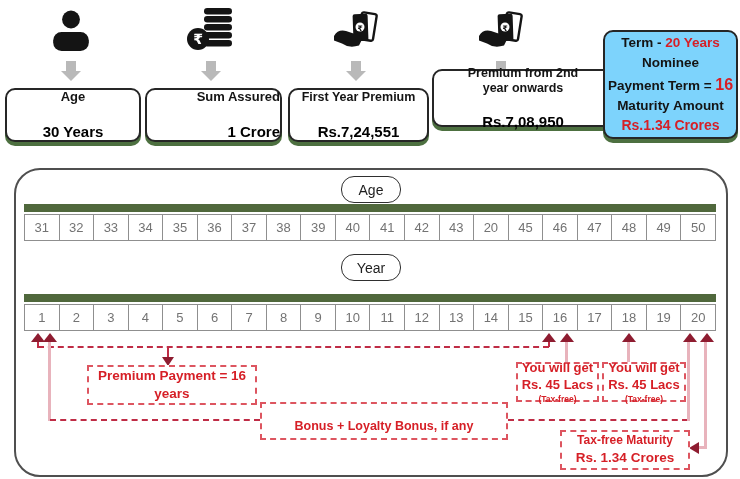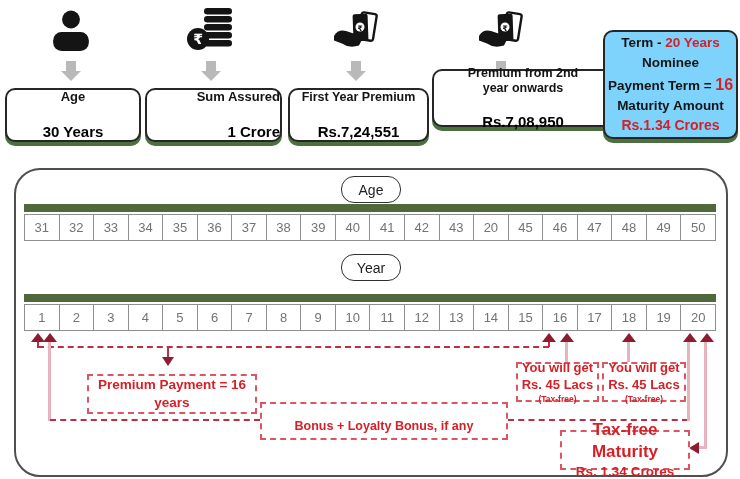--- a/index.html
+++ b/index.html
@@ -199,21 +199,21 @@
     <span class="up-arrow" style="left:606px;top:163px;"></span>
     <span class="up-arrow" style="left:667px;top:163px;"></span>
     <span class="up-arrow" style="left:684px;top:163px;"></span>
 
     <span class="dash-v" style="left:21px;top:172px;height:6px;"></span>
     <span class="dash-h" style="left:22px;top:176px;width:511px;"></span>
     <span class="dash-v" style="left:532px;top:172px;height:5px;"></span>
     <span class="dash-v" style="left:151px;top:177px;height:11px;"></span>
     <span class="down-arrow" style="left:146px;top:187px;"></span>
 
-    <div class="note-box" style="left:71px;top:204px;width:170px;height:40px;">
+    <div class="note-box" style="left:71px;top:195px;width:170px;height:40px;">
       <div class="note-line" style="font-size:13.5px;">Premium Payment = 16 years</div>
     </div>
 
     <span class="pink-v" style="left:32px;top:172px;height:79px;"></span>
     <span class="dash-h" style="left:34px;top:249px;width:210px;"></span>
     <div class="note-box" style="left:244px;top:232px;width:248px;height:38px;">
       <div class="note-line" style="font-size:12.5px;margin-top:11px;">Bonus + Loyalty Bonus, if any</div>
     </div>
     <span class="dash-h" style="left:492px;top:249px;width:180px;"></span>
     <span class="pink-v" style="left:671px;top:172px;height:79px;"></span>
@@ -229,18 +229,18 @@
     <div class="note-box" style="left:586px;top:192px;width:84px;height:40px;">
       <div class="note-line">You will get</div>
       <div class="note-line">Rs. 45 Lacs</div>
       <div class="note-small">(Tax-free)</div>
     </div>
 
     <span class="pink-v" style="left:688px;top:172px;height:107px;"></span>
     <span class="pink-h" style="left:682px;top:276px;width:9px;"></span>
     <span class="left-arrow" style="left:673px;top:272px;"></span>
     <div class="note-box" style="left:544px;top:260px;width:130px;height:40px;">
-      <div class="note-line" style="font-size:17px;">Tax-free Maturity</div>
+      <div class="note-line" style="font-size:12px;">Tax-free Maturity</div>
       <div class="note-line" style="font-size:13.5px;">Rs. 1.34 Crores</div>
     </div>
 
   </div>
 </div>
 
 </body></html>

